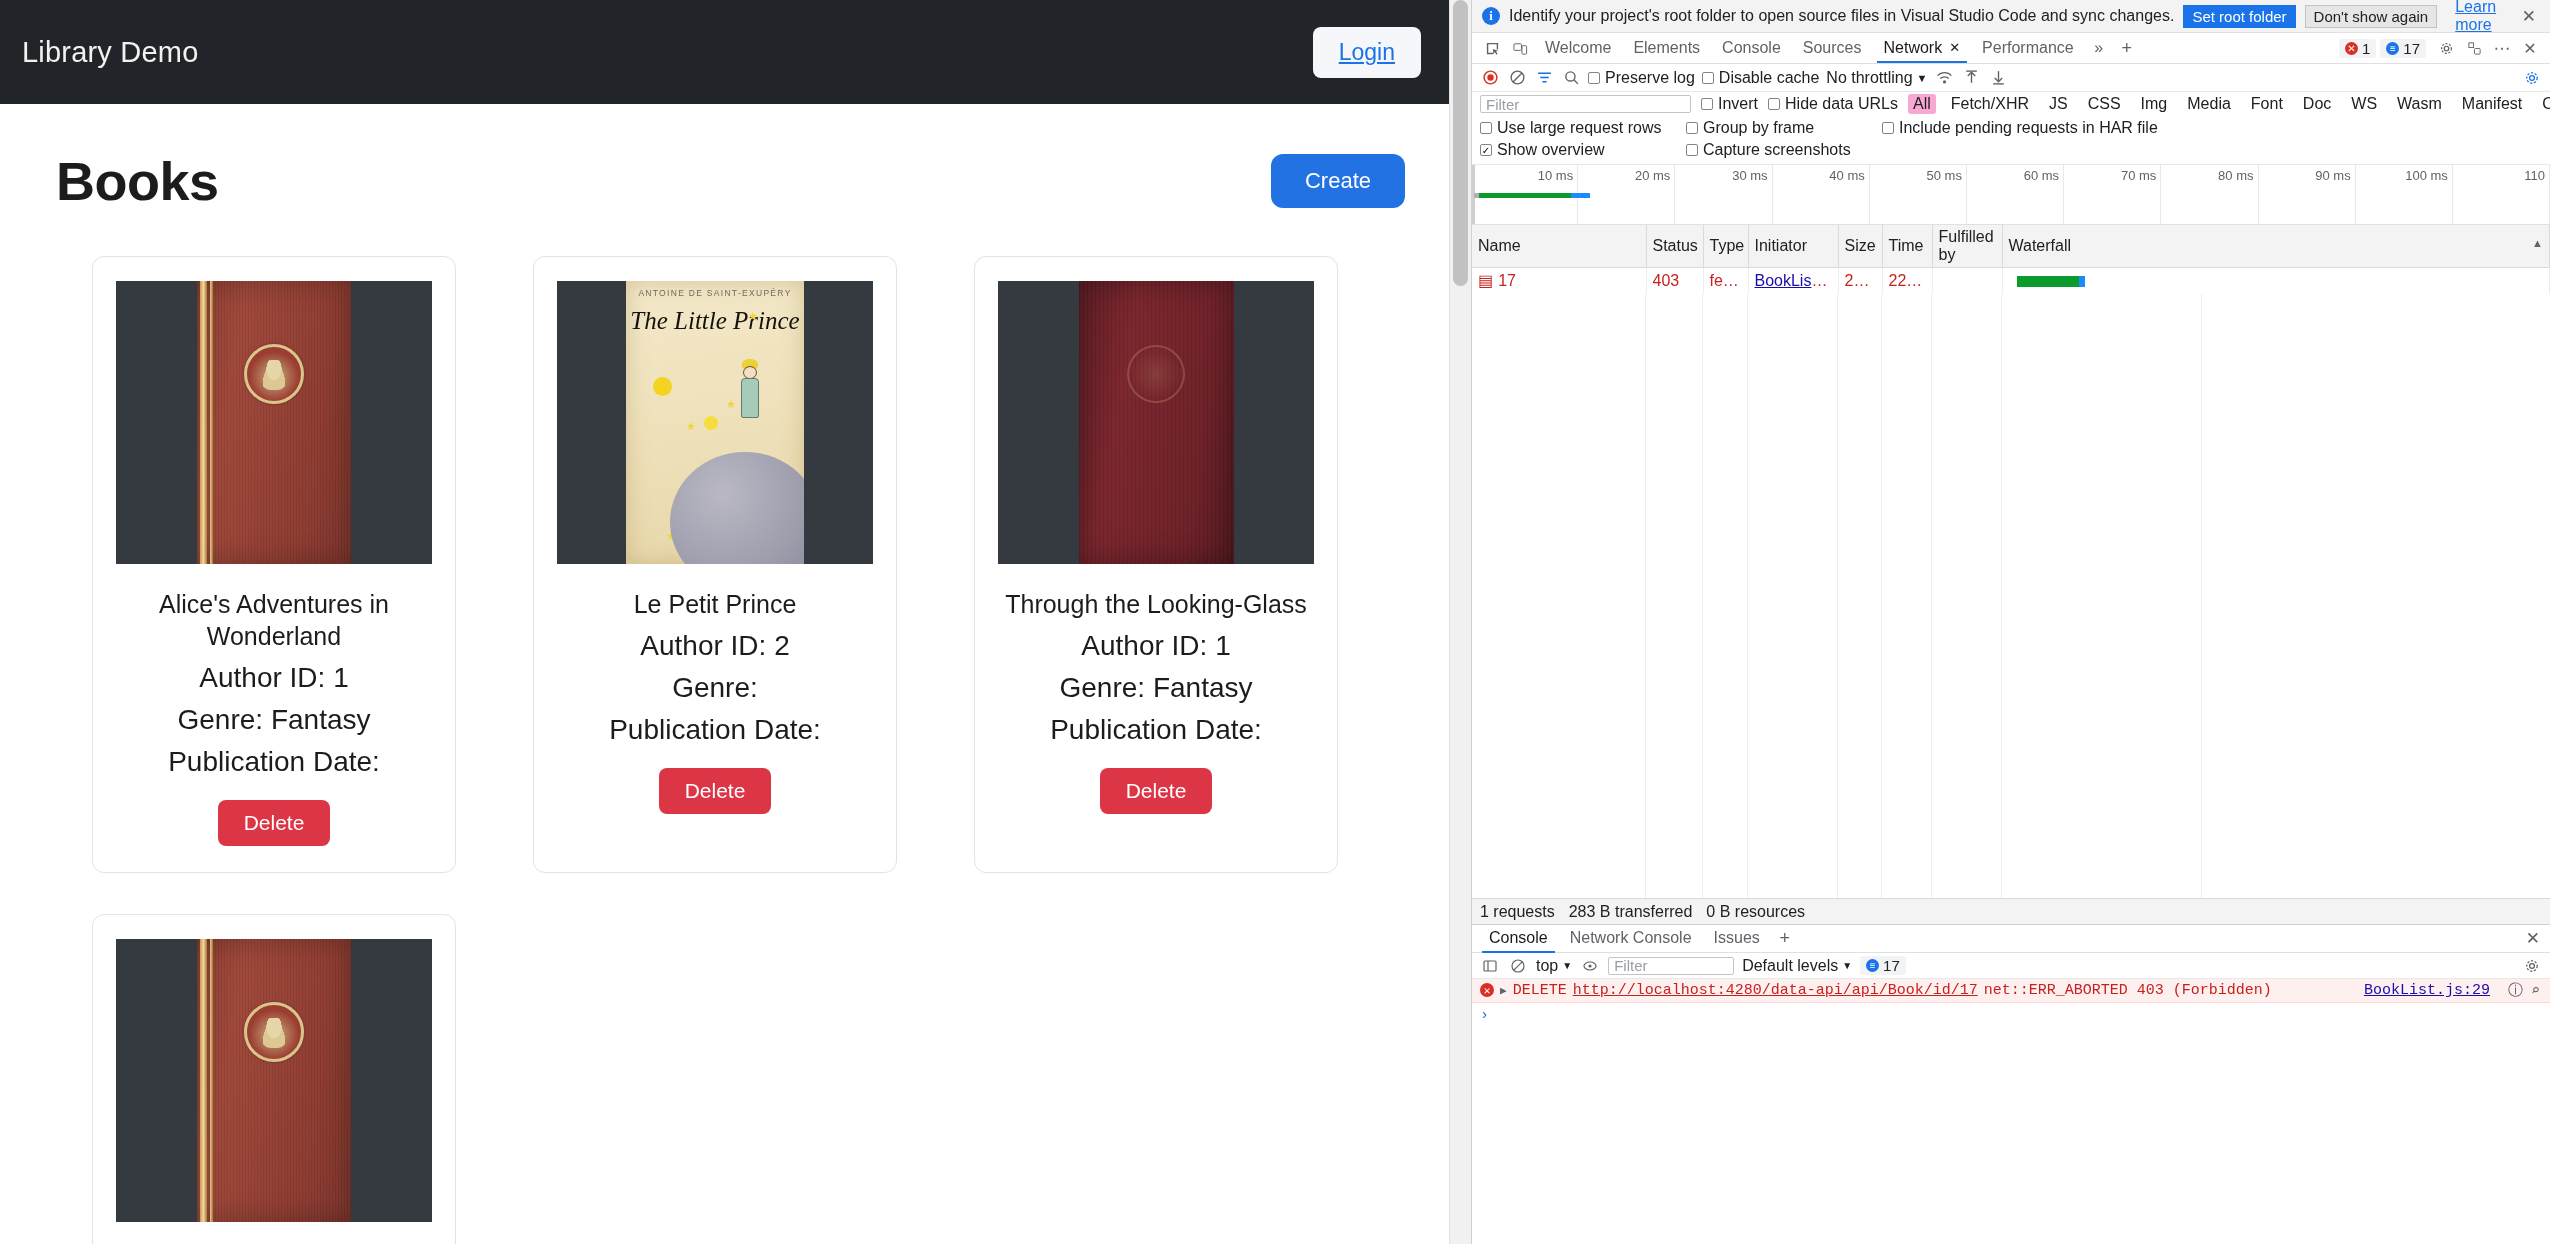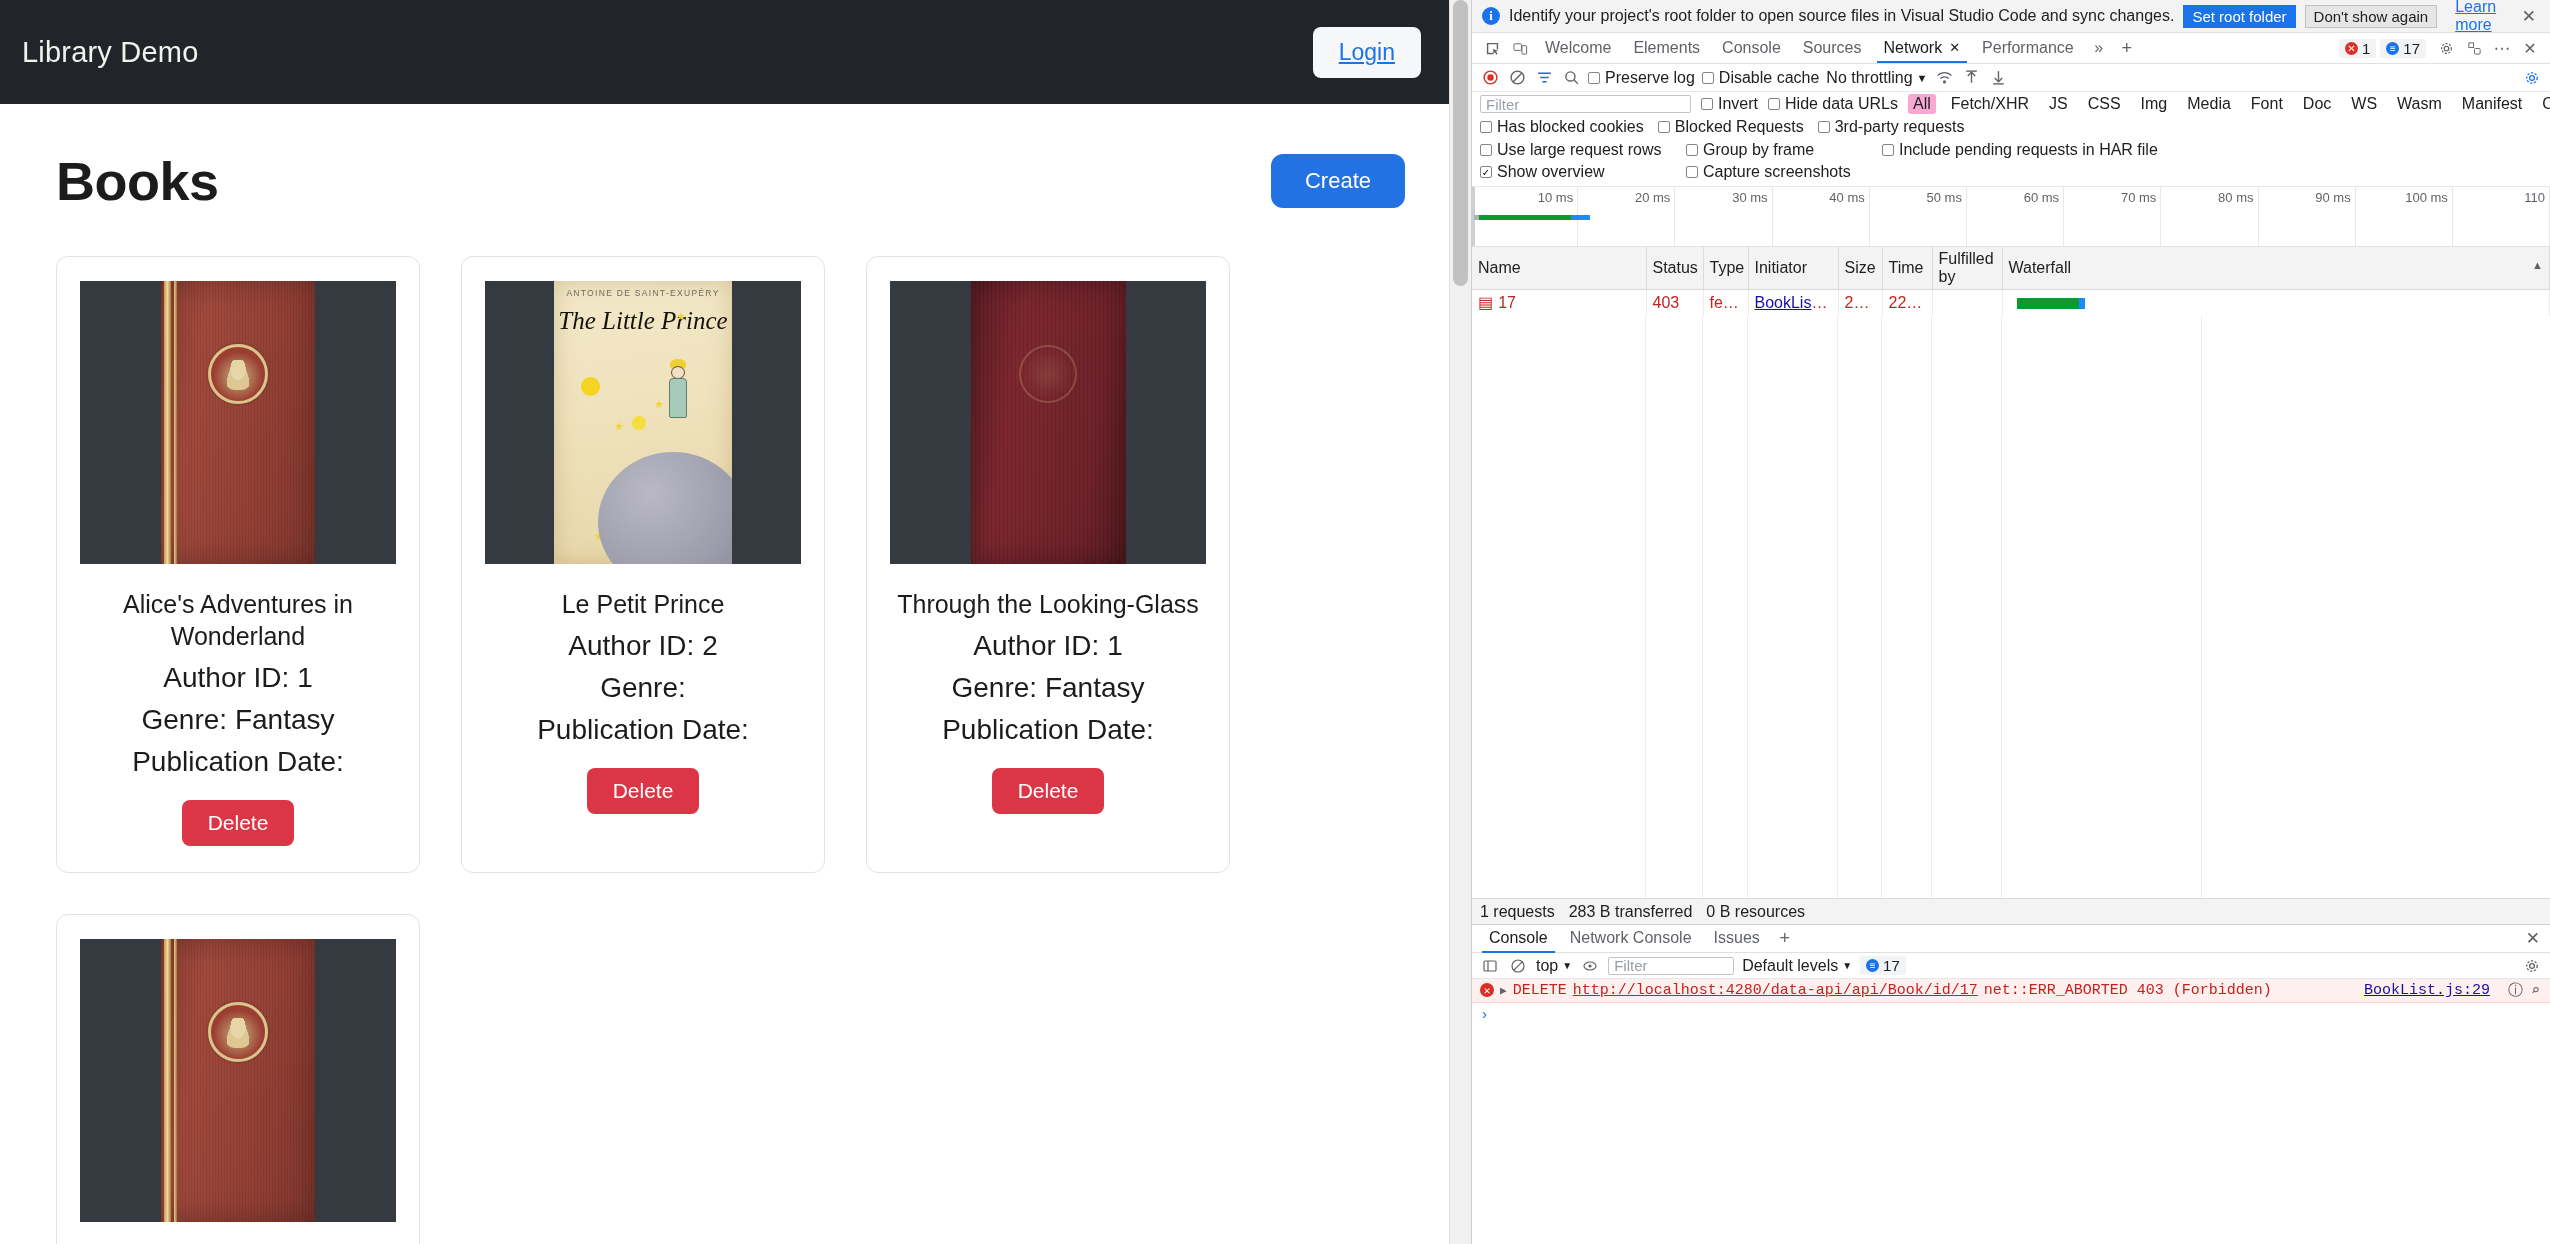--- a/index.html
+++ b/index.html
@@ -76,20 +76,21 @@
   }
   .card {
     width: 364px;
     background: #fff;
     border: 1px solid #e3e3e3;
     border-radius: 12px;
     padding: 24px 23px 26px 23px;
     display: flex;
     flex-direction: column;
     align-items: center;
+    margin-left: 36px;
   }
   .cover {
     width: 100%;
     height: 283px;
     background: #343a40;
     position: relative;
     overflow: hidden;
     display: flex;
     align-items: center;
     justify-content: center;
@@ -667,34 +668,20 @@
       <span class="ftype">Img</span>
       <span class="ftype">Media</span>
       <span class="ftype">Font</span>
       <span class="ftype">Doc</span>
       <span class="ftype">WS</span>
       <span class="ftype">Wasm</span>
       <span class="ftype">Manifest</span>
       <span class="ftype">Other</span>
     </div>
 
-    <div class="cbxrow">
-      <label class="cbx">
-        <span class="box"></span>
-        <span>Has blocked cookies</span>
-      </label>
-      <label class="cbx">
-        <span class="box"></span>
-        <span>Blocked Requests</span>
-      </label>
-      <label class="cbx">
-        <span class="box"></span>
-        <span>3rd-party requests</span>
-      </label>
-    </div>
 
     <div class="settings-rows">
       <div class="settings-grid">
         <label class="cbx">
           <span class="box"></span>
           <span>Use large request rows</span>
         </label>
         <label class="cbx">
           <span class="box"></span>
           <span>Group by frame</span>

